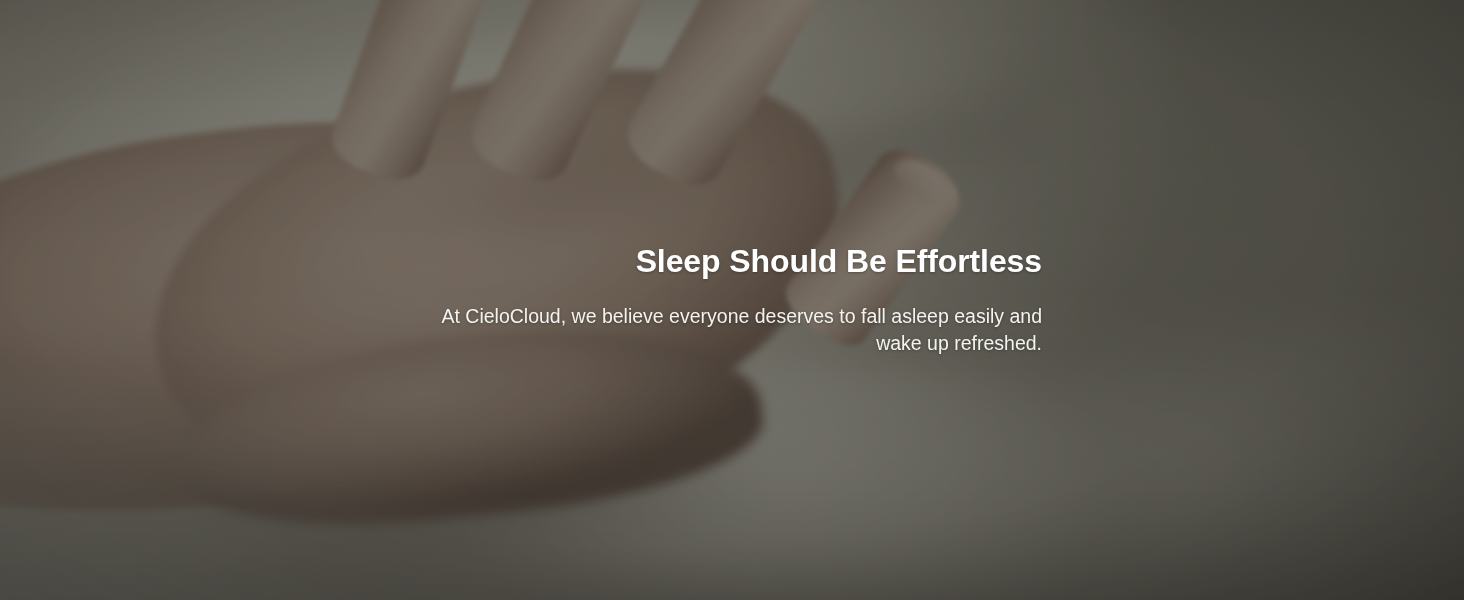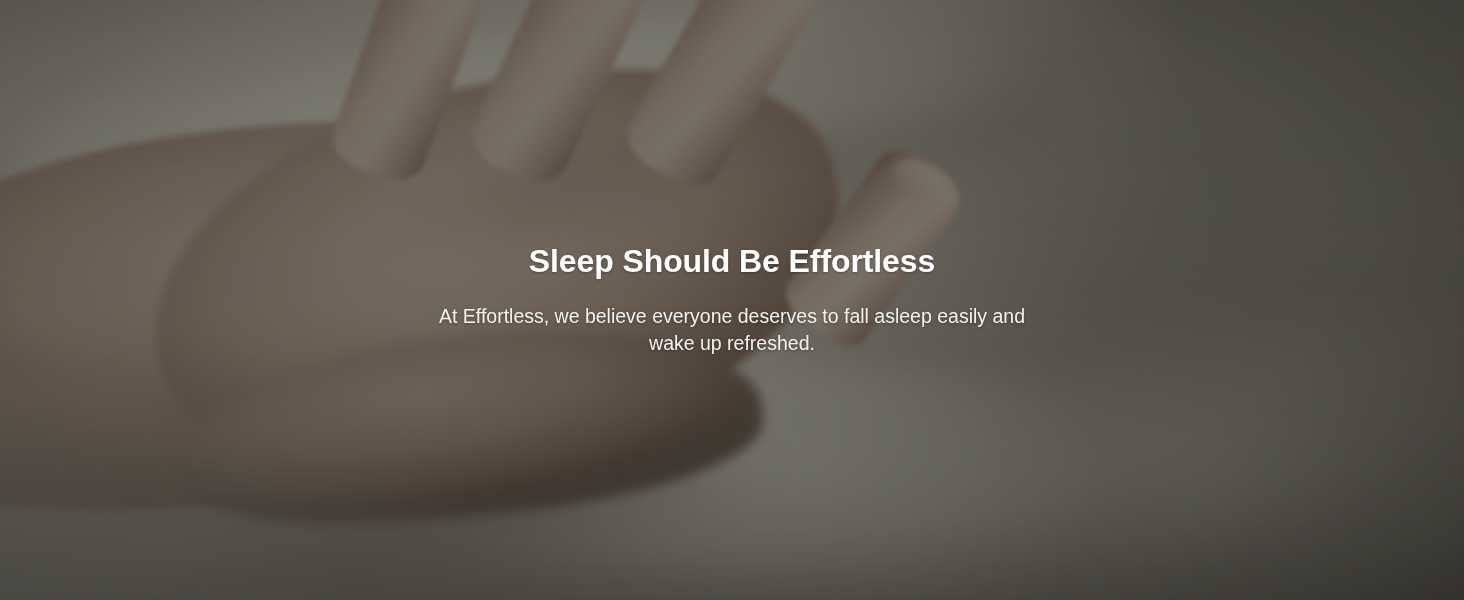--- a/index.html
+++ b/index.html
@@ -1,15 +1,15 @@
 <!DOCTYPE html>
 <html><head>
 <meta charset="utf-8">
 <style>
-  * { margin:0; padding:0; box-sizing:border-box; }
+  * { margin:0; padding:0; box-sizing:border-box;text-align:right; }
 
   html, body {
     width:1464px;
     height:600px;
     overflow:hidden;
     background:#3a3833;
     font-family:"Liberation Sans", sans-serif;
   }
 
   
@@ -286,18 +286,18 @@
     <div class="dim"></div>
     <div class="vignette"></div>
   </div>
 
   <div class="content">
     <div class="content-inner">
 
       <h1 class="headline">Sleep Should Be Effortless</h1>
 
 
-      <p class="body-copy">At Effortless, we believe everyone deserves to fall asleep easily and wake up refreshed.</p>
+      <p class="body-copy">At CieloCloud, we believe everyone deserves to fall asleep easily and wake up refreshed.</p>
 
     </div>
   </div>
 
 </div>
 
 </body></html>

